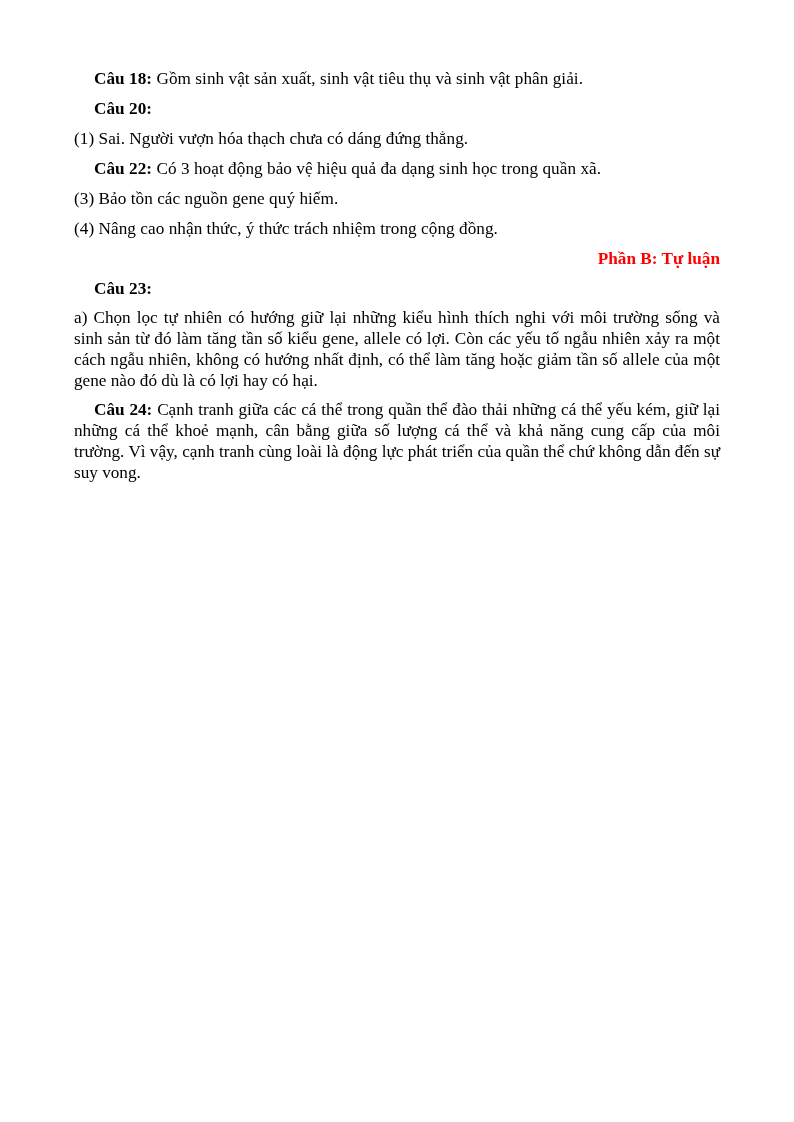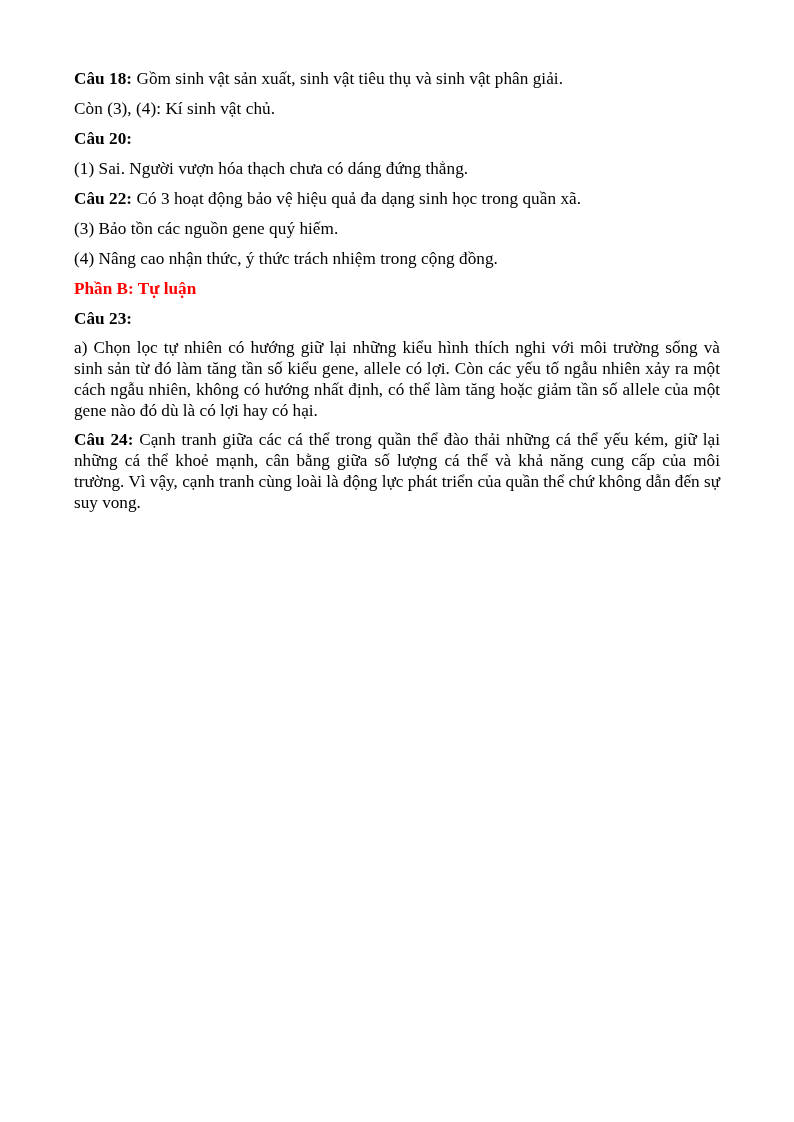--- a/index.html
+++ b/index.html
@@ -48,44 +48,44 @@
     font-size: 17.2px;
     line-height: 21px;
     margin: 0;
     text-align: justify;
     text-justify: inter-word;
     white-space: normal;
   }
 
   .lead {
     font-weight: bold;
+    margin-left: 20px;
   }
 
   .heading-red {
     font-size: 17.2px;
     line-height: 30px;
     font-weight: bold;
     color: #ff0000;
     margin: 0;
-    text-align: left;
+    text-align: right;
   }
 
   .spacer-sm { height: 3px; }
   .spacer-para { height: 4px; }
 </style>
 </head>
 <body>
 
 <div class="page">
   <div class="content">
 
     <p class="line"><span class="lead">Câu 18:</span><span> Gồm sinh vật sản xuất, sinh vật tiêu thụ và sinh vật phân giải.</span></p>
 
 
-    <p class="line"><span>Còn (3), (4): Kí sinh vật chủ.</span></p>
 
     <p class="line"><span class="lead">Câu 20:</span><span></span></p>
 
     <p class="line"><span>(1) Sai. Người vượn hóa thạch chưa có dáng đứng thẳng.</span></p>
 
 
     <p class="line"><span class="lead">Câu 22:</span><span> Có 3 hoạt động bảo vệ hiệu quả đa dạng sinh học trong quần xã.</span></p>
 
 
     <p class="line"><span>(3) Bảo tồn các nguồn gene quý hiếm.</span></p>

